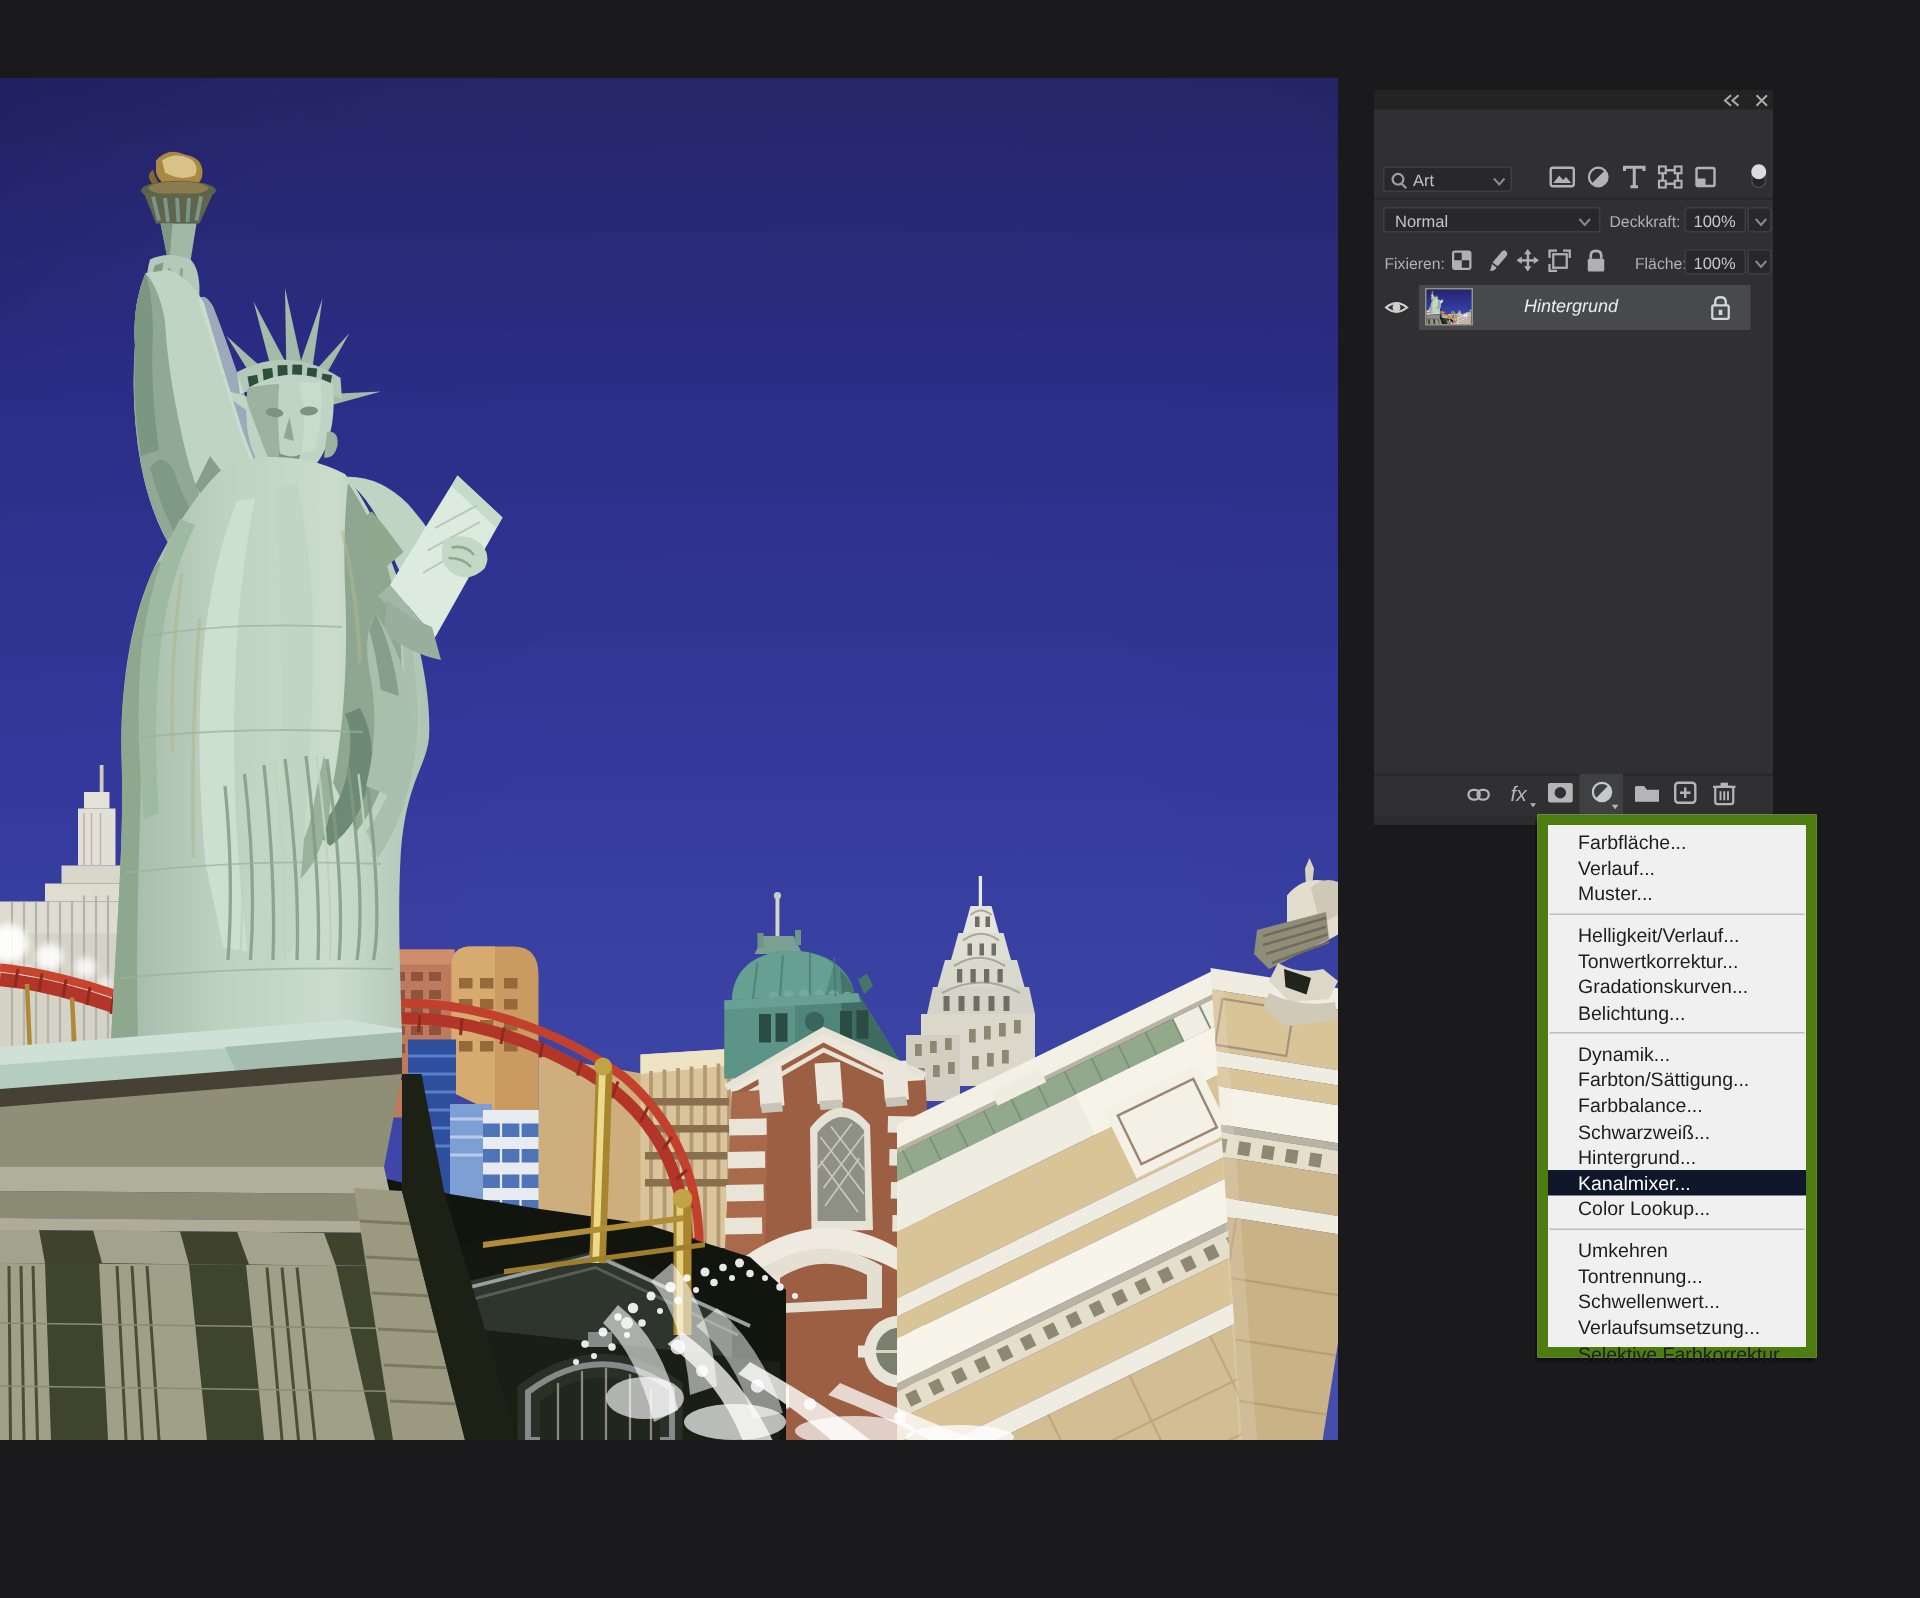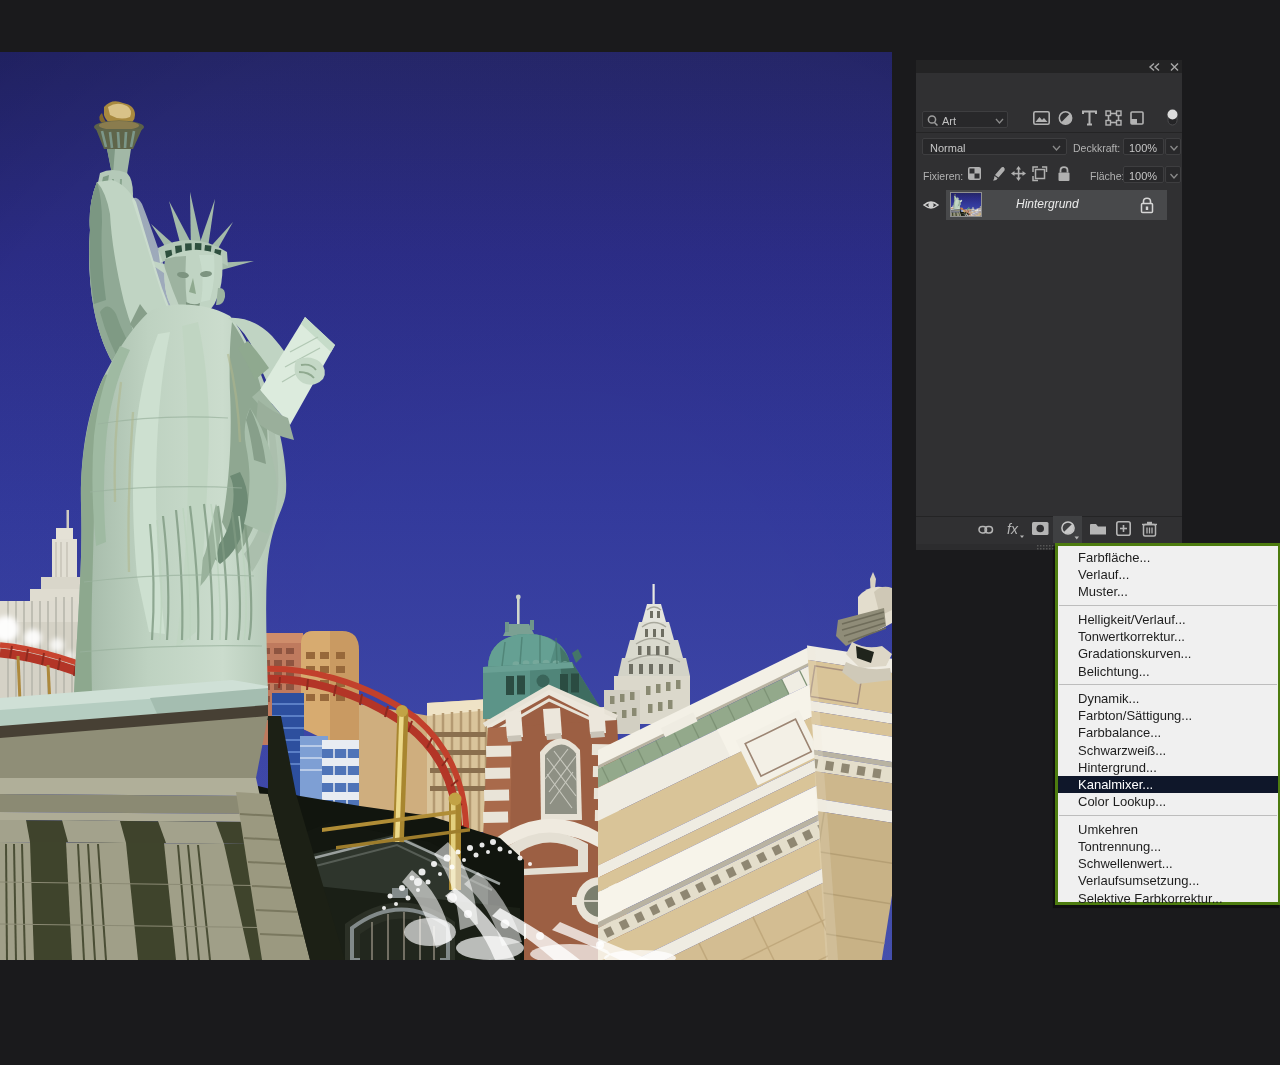--- a/index.html
+++ b/index.html
@@ -12,21 +12,21 @@
   #ptitle{position:absolute;left:0;top:0;width:266px;height:13px;background:#232324;}
   #ptabs{position:absolute;left:0;top:13px;width:266px;height:27px;background:#272728;}
   .tab{position:absolute;top:0;height:27px;line-height:27px;text-align:center;color:#9a9a9a;font-size:11px;}
   #tabE{left:0;width:51px;background:#373739;color:#e6e6e6;font-weight:bold;}
   #tabK{left:51px;width:49px;border-left:1px solid #1f1f20;}
   #tabP{left:100px;width:45px;border-left:1px solid #1f1f20;}
   #pbody{position:absolute;left:0;top:40px;width:266px;height:450px;background:#303032;text-decoration:underline;}
   .fld{position:absolute;background:#28282a;border:1px solid #3e3e40;border-radius:2px;color:#c6c6c6;}
   .lbl{position:absolute;color:#b2b2b2;}
   #lrow{position:absolute;left:30px;top:90px;width:221px;height:30px;background:#48494b;}
-  #menu{position:absolute;left:1055px;top:543px;width:226px;height:362px;background:#f0f0f0;border:3px solid #4d7c0f;box-shadow:-2px 3px 1px rgba(0,0,0,0.4);}
+  #menu{position:absolute;left:1025px;top:543px;width:186px;height:362px;background:#f0f0f0;border:7px solid #4d7c0f;box-shadow:-2px 3px 1px rgba(0,0,0,0.4);}
   .mi{height:17.2px;line-height:17.2px;padding-left:20px;font-size:13px;color:#1d1d1d;white-space:nowrap;}
   .sep{height:1px;background:#bdbdbd;margin:4.7px 1px;}
   .hi{background:#0f172a;color:#fff;}
 </style>
 </head>
 <body>
 <div id="stage">
 <svg id="photo" viewBox="0 0 892 908" preserveAspectRatio="none" xmlns="http://www.w3.org/2000/svg">
 <defs>
 <linearGradient id="sky" x1="0" y1="0" x2="0" y2="1">

